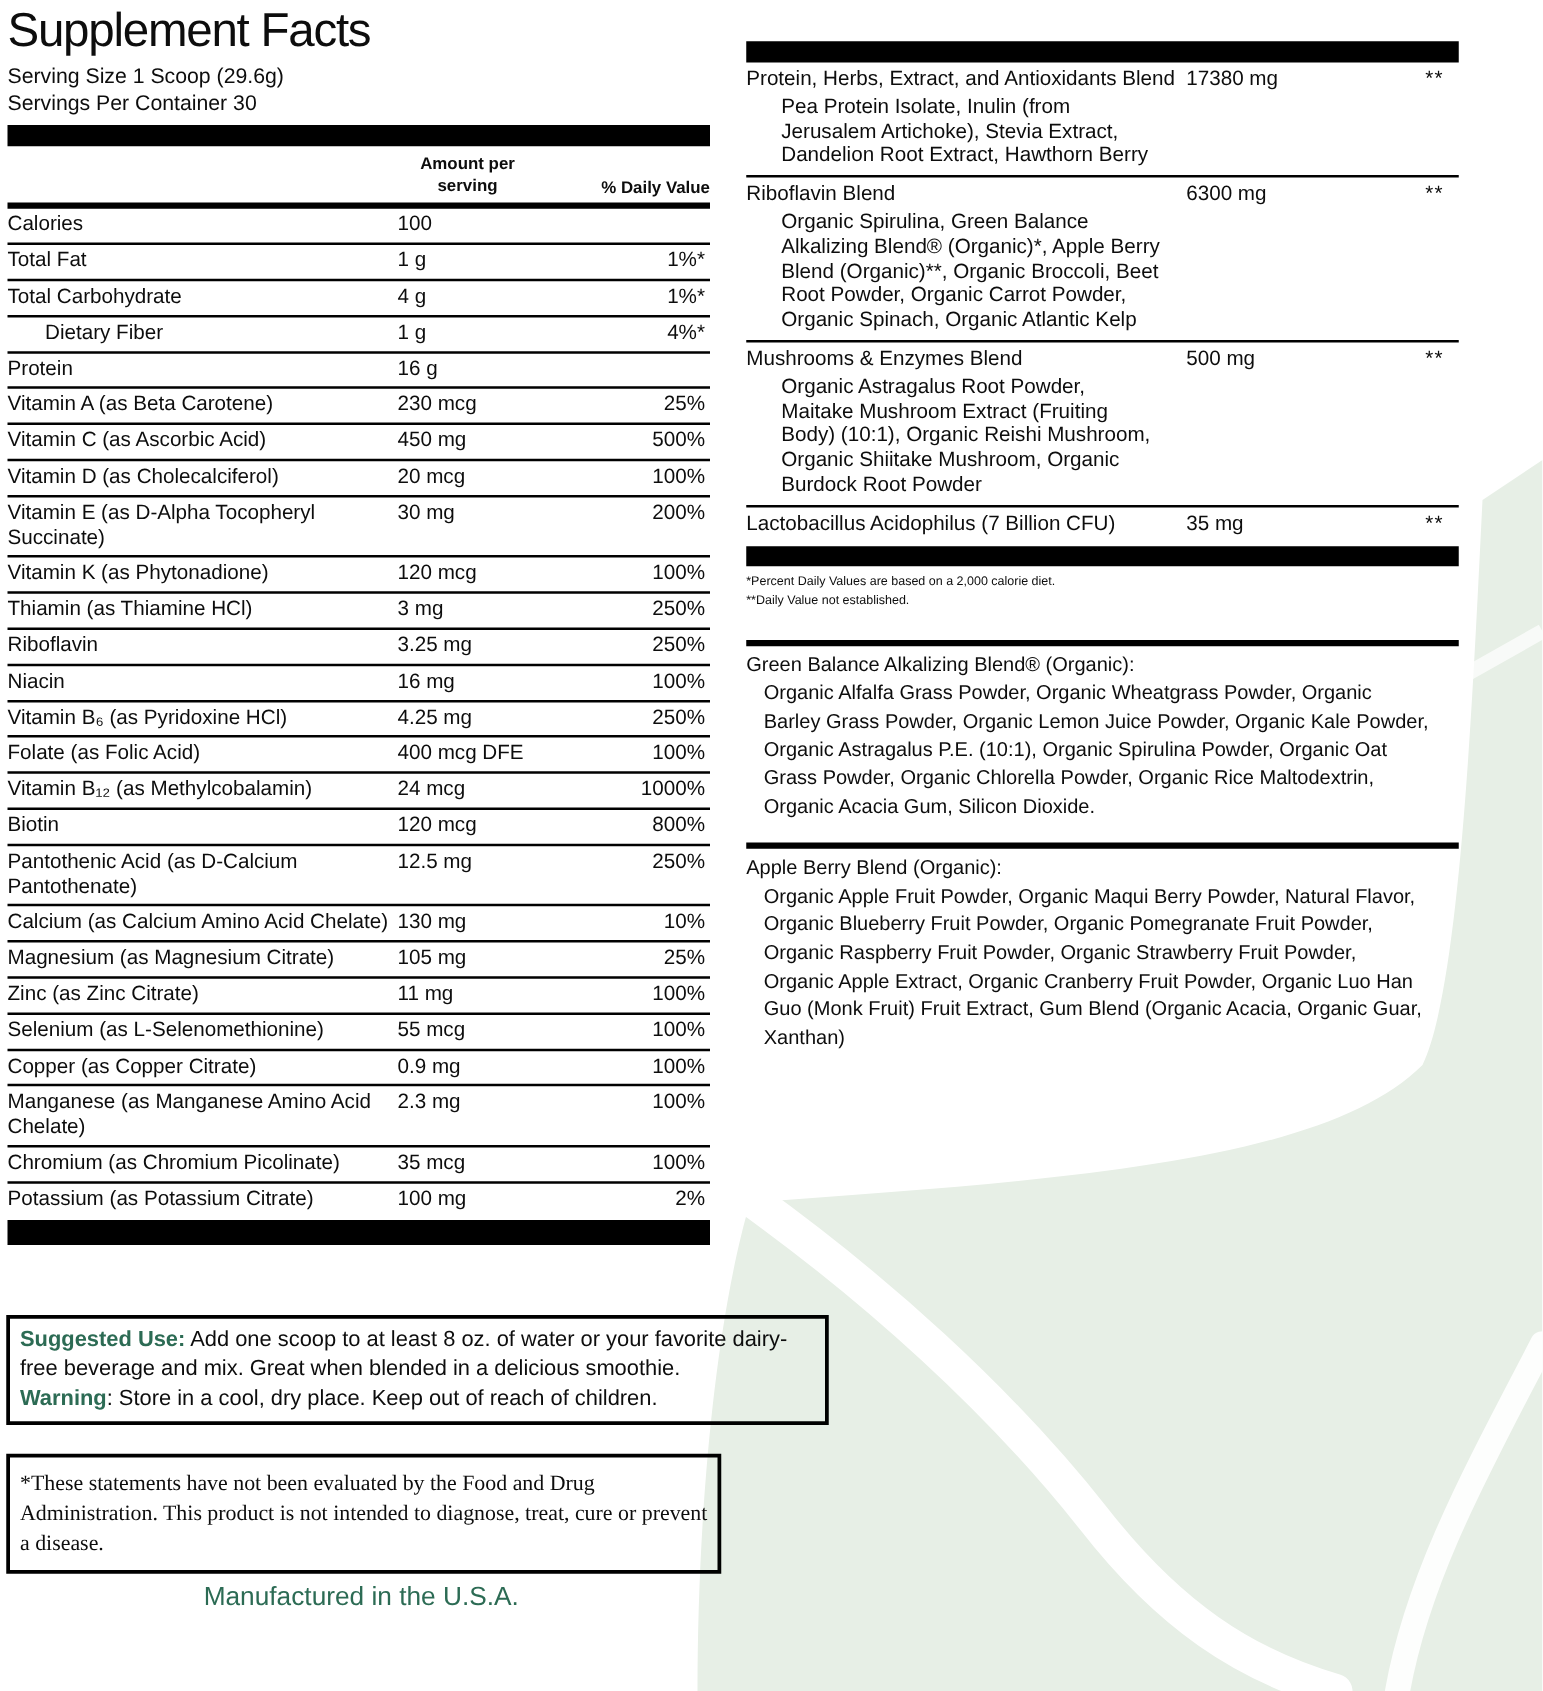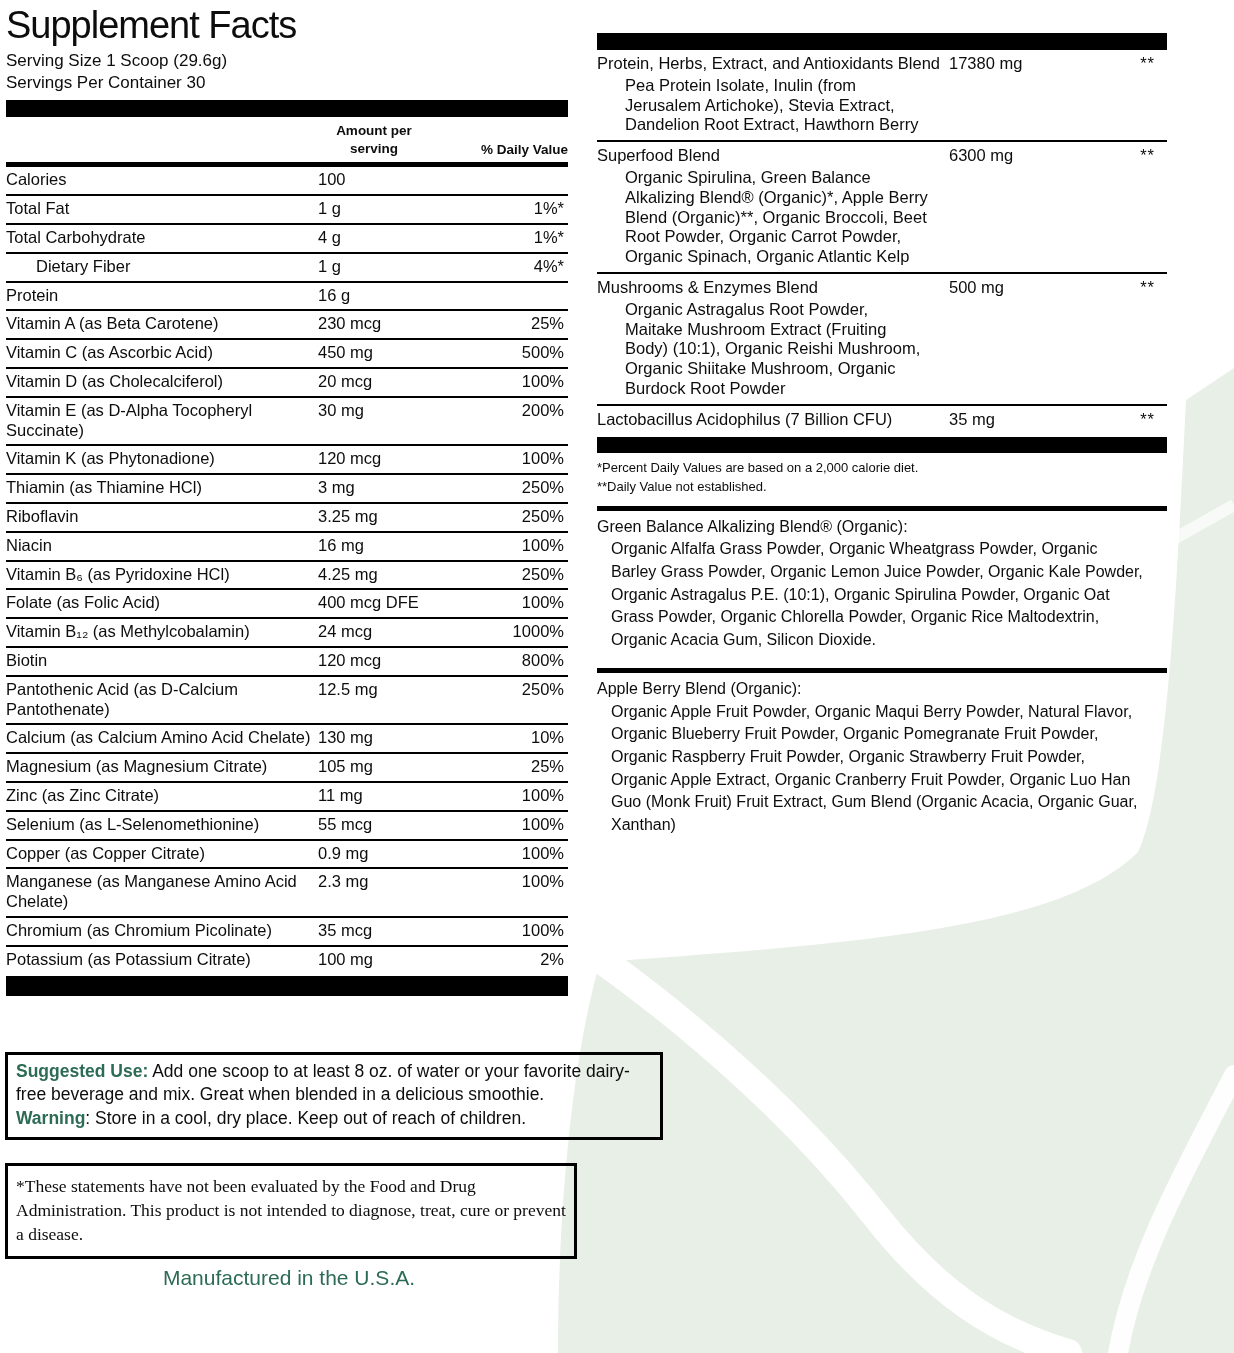--- a/index.html
+++ b/index.html
@@ -36,21 +36,21 @@
   .col-right{position:absolute;left:597px;top:22px;width:570px;}
   .other-ing{font-size:16.5px;line-height:1.45;width:552px;}
   .grn{color:var(--green);font-weight:700;}
   .rbar{background:#000;height:17px;margin-top:11px;}
   .blend-wrap{padding:0;}
   .blend-wrap + .blend-wrap{border-top:2px solid #000;}
   .blend{display:grid;grid-template-columns:352px 140px 1fr;padding:4px 0 2px;font-size:16.5px;line-height:1.2;}
   .bdv{text-align:right;padding-right:12px;letter-spacing:1px;}
   .ing{padding:0 0 5px 28px;width:332px;font-size:16.5px;line-height:1.2;}
   .rbar2{background:#000;height:16px;}
-  .footnotes{padding:5px 0 9px;font-size:13px;line-height:1.5;}
+  .footnotes{padding:5px 0 24px;font-size:10px;line-height:1.5;}
   .detail{border-top:5px solid #000;padding:5px 0 16px;font-size:16px;line-height:1.42;}
   .detail .dtext{padding-left:14px;width:546px;}
 
   
   .use-box{position:absolute;left:5px;top:1052px;width:658px;border:3px solid #000;padding:5px 8px 7px;font-size:17.5px;line-height:1.33;}
   .disc-box{position:absolute;left:5px;top:1163px;width:572px;border:3px solid #000;padding:8px 8px 10px;font-size:17.5px;line-height:1.38;font-family:Liberation Serif, serif;}
   .manufactured{position:absolute;left:0;top:1266px;width:578px;text-align:center;font-size:21px;color:var(--green);}
 </style>
 </head>
 <body>
@@ -248,21 +248,21 @@
           <div class="blend">
             <div class="bname">Protein, Herbs, Extract, and Antioxidants Blend</div>
             <div class="bamt">17380 mg</div>
             <div class="bdv">**</div>
           </div>
           <div class="ing">Pea Protein Isolate, Inulin (from Jerusalem Artichoke), Stevia Extract, Dandelion Root Extract, Hawthorn Berry</div>
         </div>
 
         <div class="blend-wrap">
           <div class="blend">
-            <div class="bname">Superfood Blend</div>
+            <div class="bname">Riboflavin Blend</div>
             <div class="bamt">6300 mg</div>
             <div class="bdv">**</div>
           </div>
           <div class="ing">Organic Spirulina, Green Balance Alkalizing Blend® (Organic)*, Apple Berry Blend (Organic)**, Organic Broccoli, Beet Root Powder, Organic Carrot Powder, Organic Spinach, Organic Atlantic Kelp</div>
         </div>
 
         <div class="blend-wrap">
           <div class="blend">
             <div class="bname">Mushrooms &amp; Enzymes Blend</div>
             <div class="bamt">500 mg</div>

